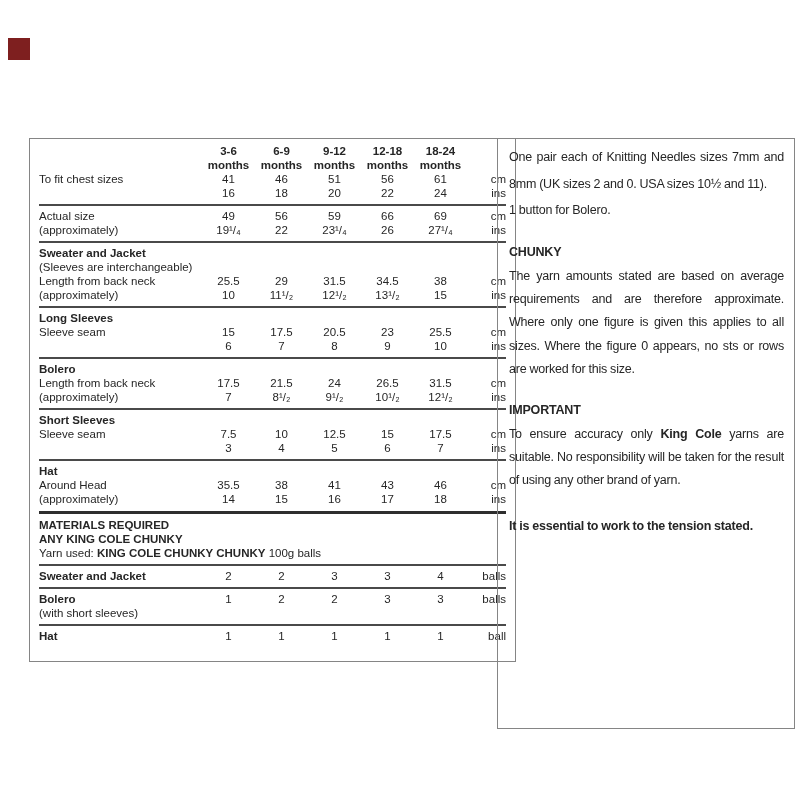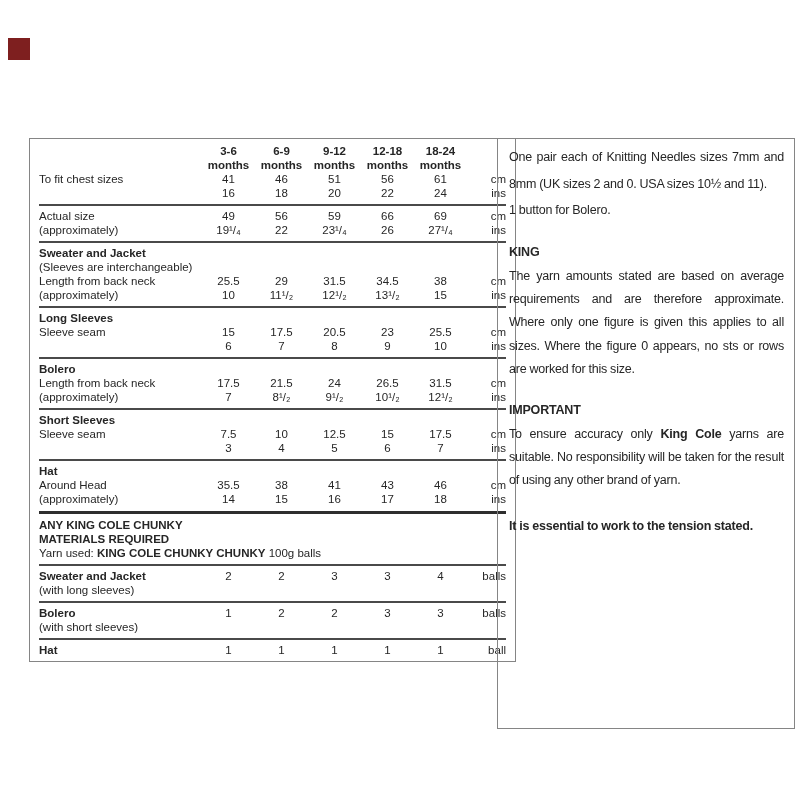--- a/index.html
+++ b/index.html
@@ -211,36 +211,35 @@
     <span class="val">14</span>
     <span class="val">15</span>
     <span class="val">16</span>
     <span class="val">17</span>
     <span class="val">18</span>
     <span class="unit">ins</span>
   </div>
   <div class="sep thick"></div>
 
   <div class="mat-head">
+    <div class="bold">MATERIALS REQUIRED</div>
     <div class="bold">ANY KING COLE CHUNKY</div>
-    <div class="bold">MATERIALS REQUIRED</div>
     <div><span>Yarn used: </span><span class="bold">KING COLE CHUNKY CHUNKY</span><span> 100g balls</span></div>
   </div>
   <div class="sep"></div>
 
   <div class="row">
     <span class="lbl bold">Sweater and Jacket</span>
     <span class="val">2</span>
     <span class="val">2</span>
     <span class="val">3</span>
     <span class="val">3</span>
     <span class="val">4</span>
     <span class="unit">balls</span>
   </div>
-  <div>(with long sleeves)</div>
   <div class="sep"></div>
 
   <div class="row">
     <span class="lbl bold">Bolero</span>
     <span class="val">1</span>
     <span class="val">2</span>
     <span class="val">2</span>
     <span class="val">3</span>
     <span class="val">3</span>
     <span class="unit">balls</span>
@@ -256,18 +255,18 @@
     <span class="val">1</span>
     <span class="val">1</span>
     <span class="unit">ball</span>
   </div>
 
 </div>
 
 <div class="right-panel">
   <p class="para spaced">One pair each of Knitting Needles sizes 7mm and 8mm (UK sizes 2 and 0.  USA sizes 10½ and 11).</p>
   <div class="line">1 button for Bolero.</div>
-  <div class="heading">KING</div>
+  <div class="heading">CHUNKY</div>
   <p class="para">The yarn amounts stated are based on average requirements and are therefore approximate. Where only one figure is given this applies to all sizes. Where the figure 0 appears, no sts or rows are worked for this size.</p>
   <div class="heading">IMPORTANT</div>
   <p class="para"><span>To ensure accuracy only </span><span class="bold">King Cole</span><span> yarns are suitable. No responsibility will be taken for the result of using any other brand of yarn.</span></p>
   <div class="tension">It is essential to work to the tension stated.</div>
 </div>
 
 </body></html>

